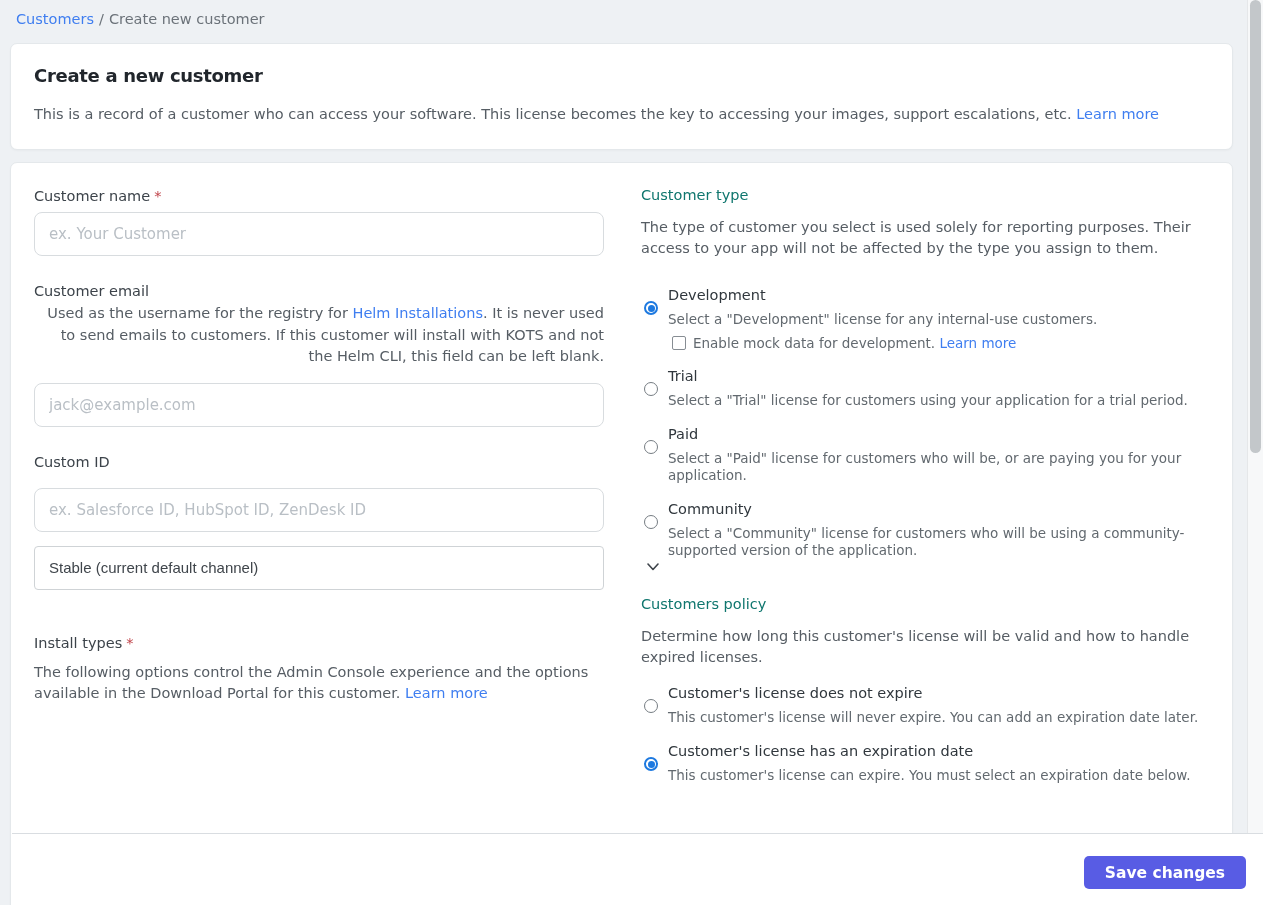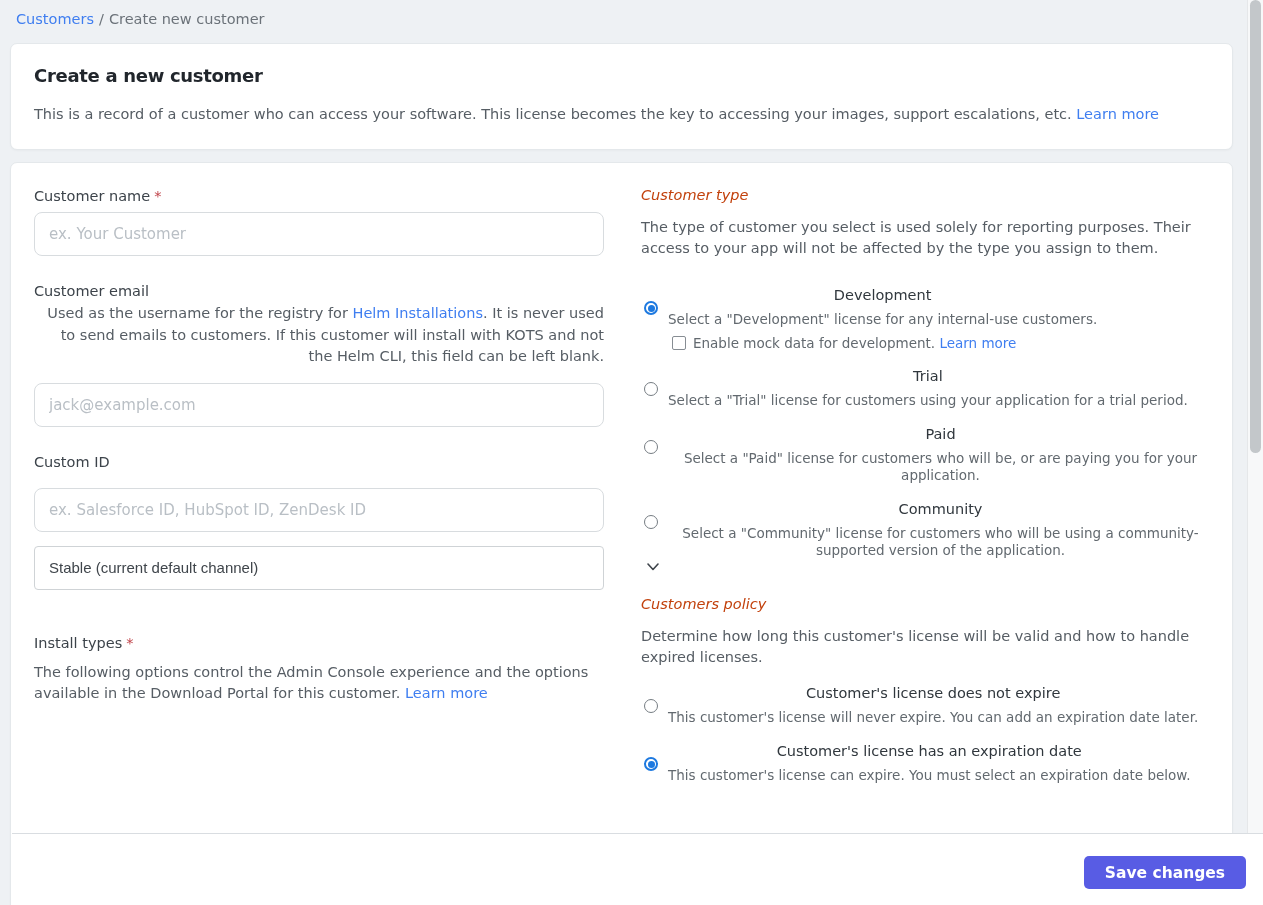--- a/index.html
+++ b/index.html
@@ -80,37 +80,37 @@
   .in2 { margin-top: 15px; }
   .in3 { margin-top: 17px; }
   .sel { margin-top: 14px; }
   .p-email { margin-top: 3px; text-align: right; }
   .p-custom { margin-top: 14px; }
   .p-install { margin-top: 10px; }
 
   
   .section-heading {
     margin-top: 23px;
-    font-size: 14.5px; line-height: 18px; font-weight: 500; color: #c2410c; font-style: italic;
+    font-size: 14.5px; line-height: 18px; font-weight: 500; color: #0f766e;
   }
   .section-desc { margin-top: 13px; font-size: 14.5px; line-height: 21px; color: #565d64; }
 
   .option-row { display: flex; margin-top: 16px; }
   .option-row.first { margin-top: 27px; }
   .radio {
     flex: none; width: 14px; height: 14px; border-radius: 50%;
     border: 1px solid #767d83; background: #fff;
     margin: 15px 0 0 3px; cursor: pointer; position: relative;
   }
   .radio.selected { border: 2px solid #1d79e0; }
   .radio.selected::after {
     content: ""; position: absolute; left: 1.5px; top: 1.5px;
     width: 7px; height: 7px; border-radius: 50%; background: #1d79e0;
   }
-  .option-body { margin-left: 10px; text-align: center; }
+  .option-body { margin-left: 10px; }
   .option-title { font-size: 14.5px; line-height: 18px; font-weight: 500; color: #30373d; cursor: pointer; }
   .option-desc { margin-top: 7px; font-size: 13.5px; line-height: 17px; color: #62696f; max-width: 545px; }
 
   .checkbox-row { display: flex; align-items: center; margin-top: 7px; margin-left: 4px; }
   .checkbox {
     flex: none; width: 14px; height: 14px;
     border: 1px solid #878d93; border-radius: 2px; background: #fff; cursor: pointer;
   }
   .checkbox-label { margin-left: 7px; font-size: 13.5px; color: #62696f; }
 

